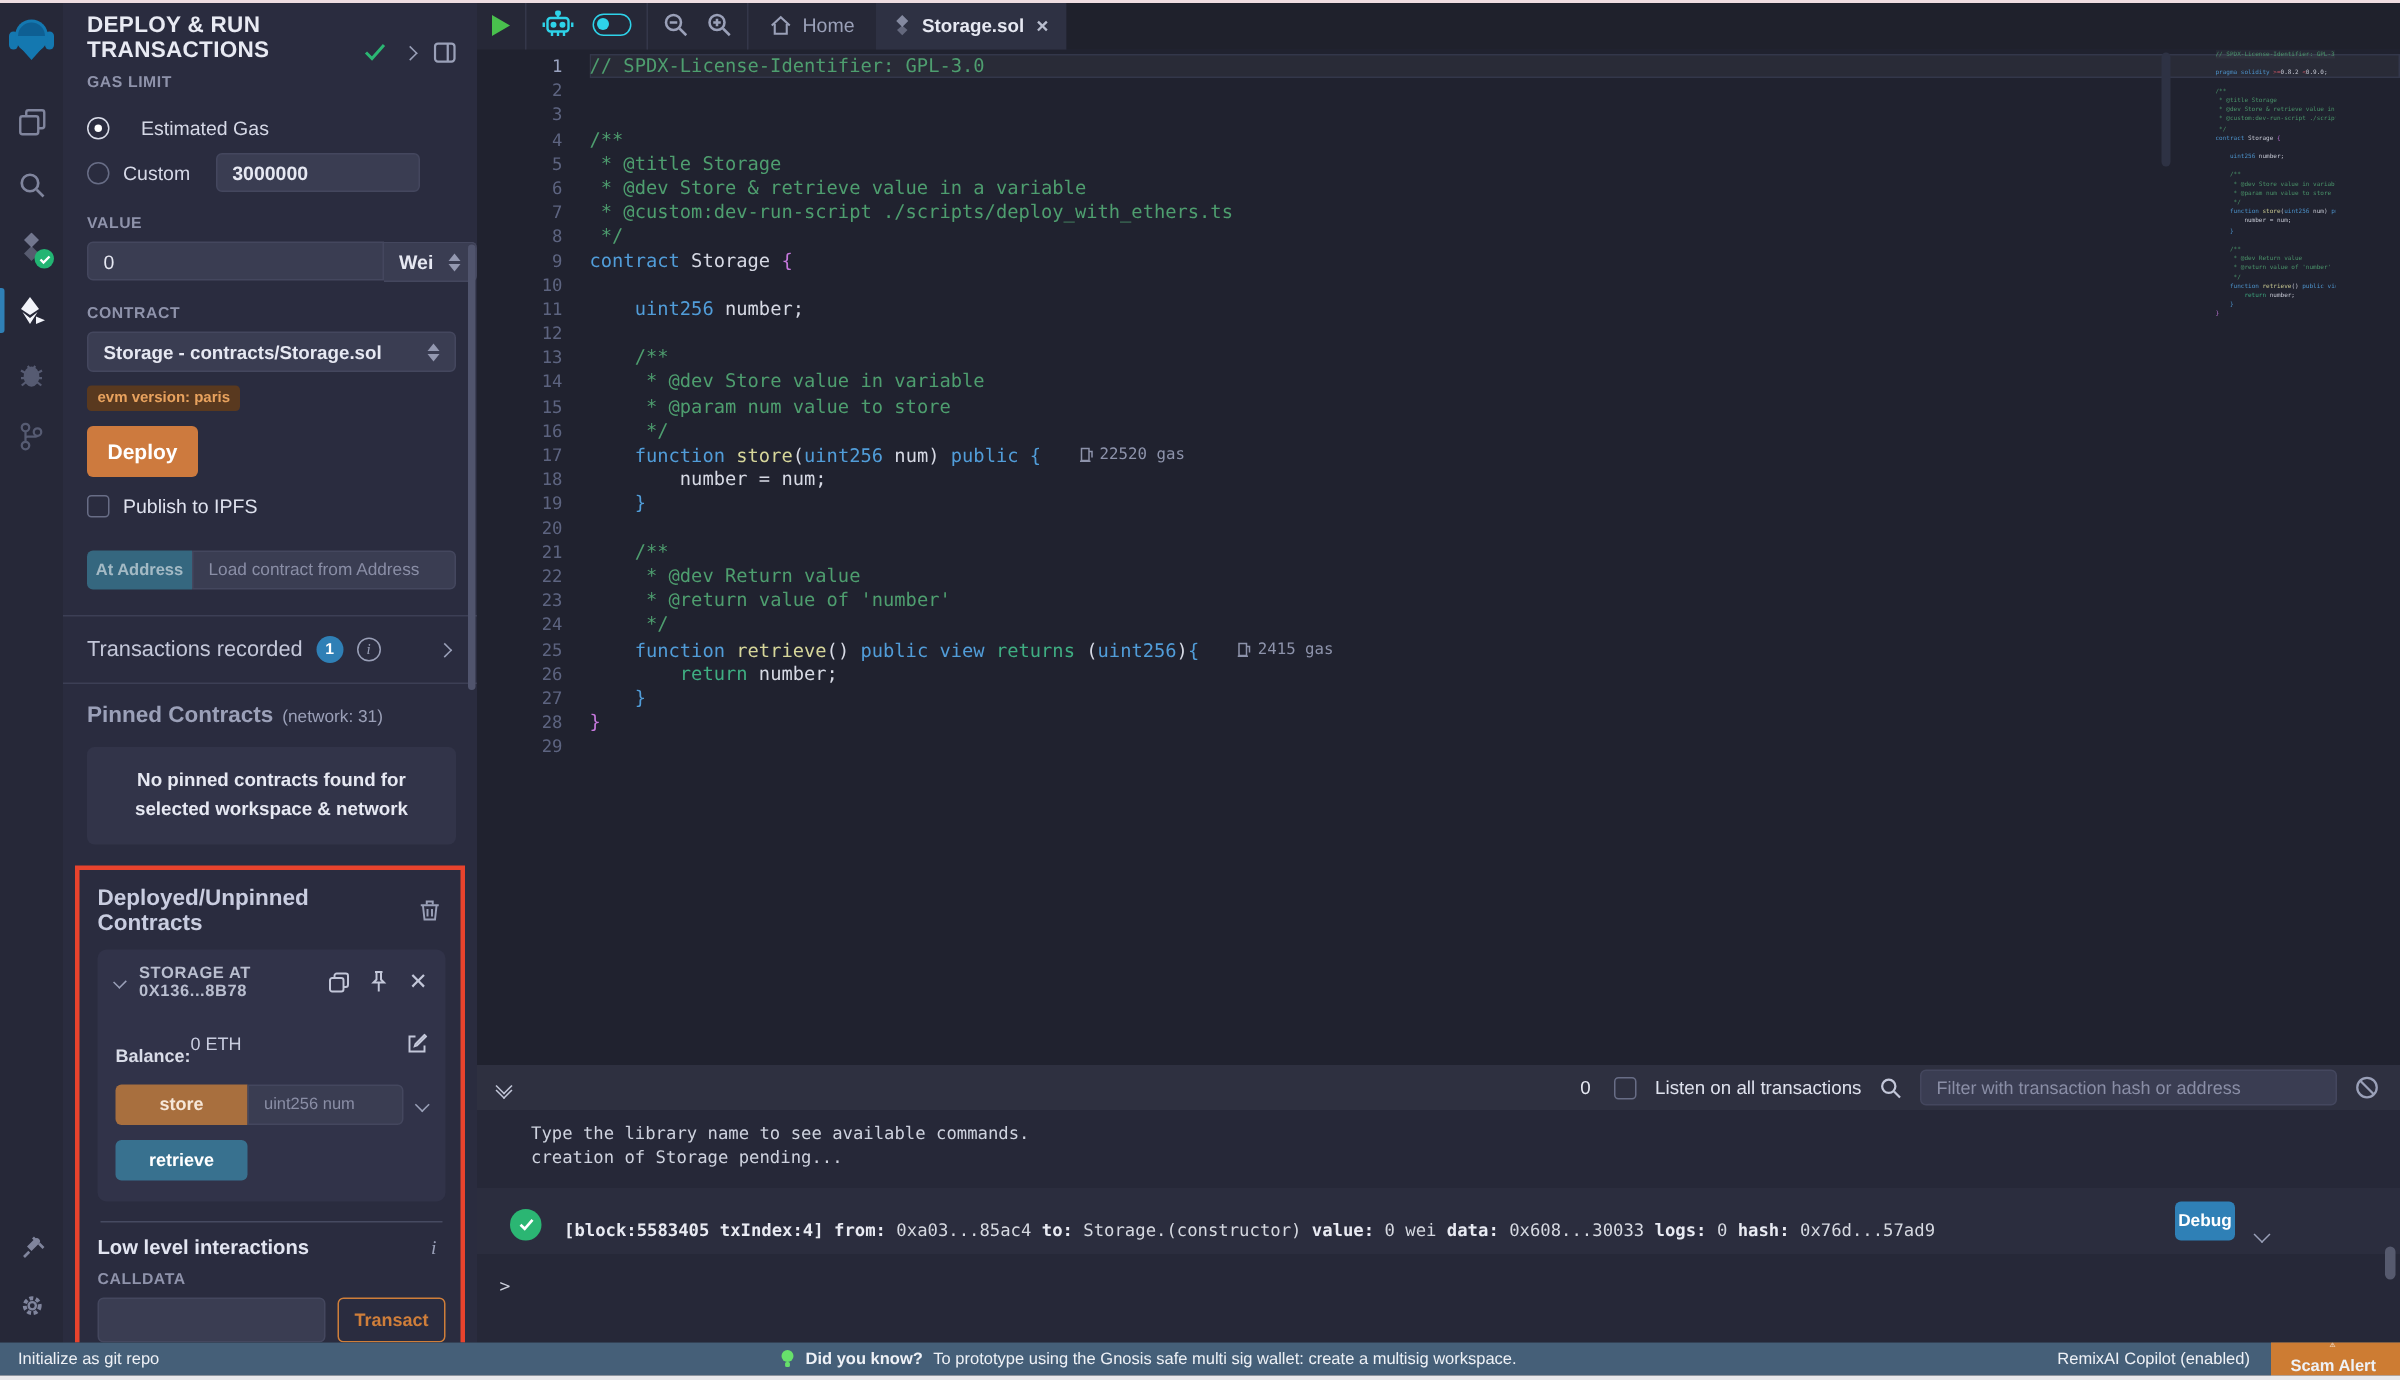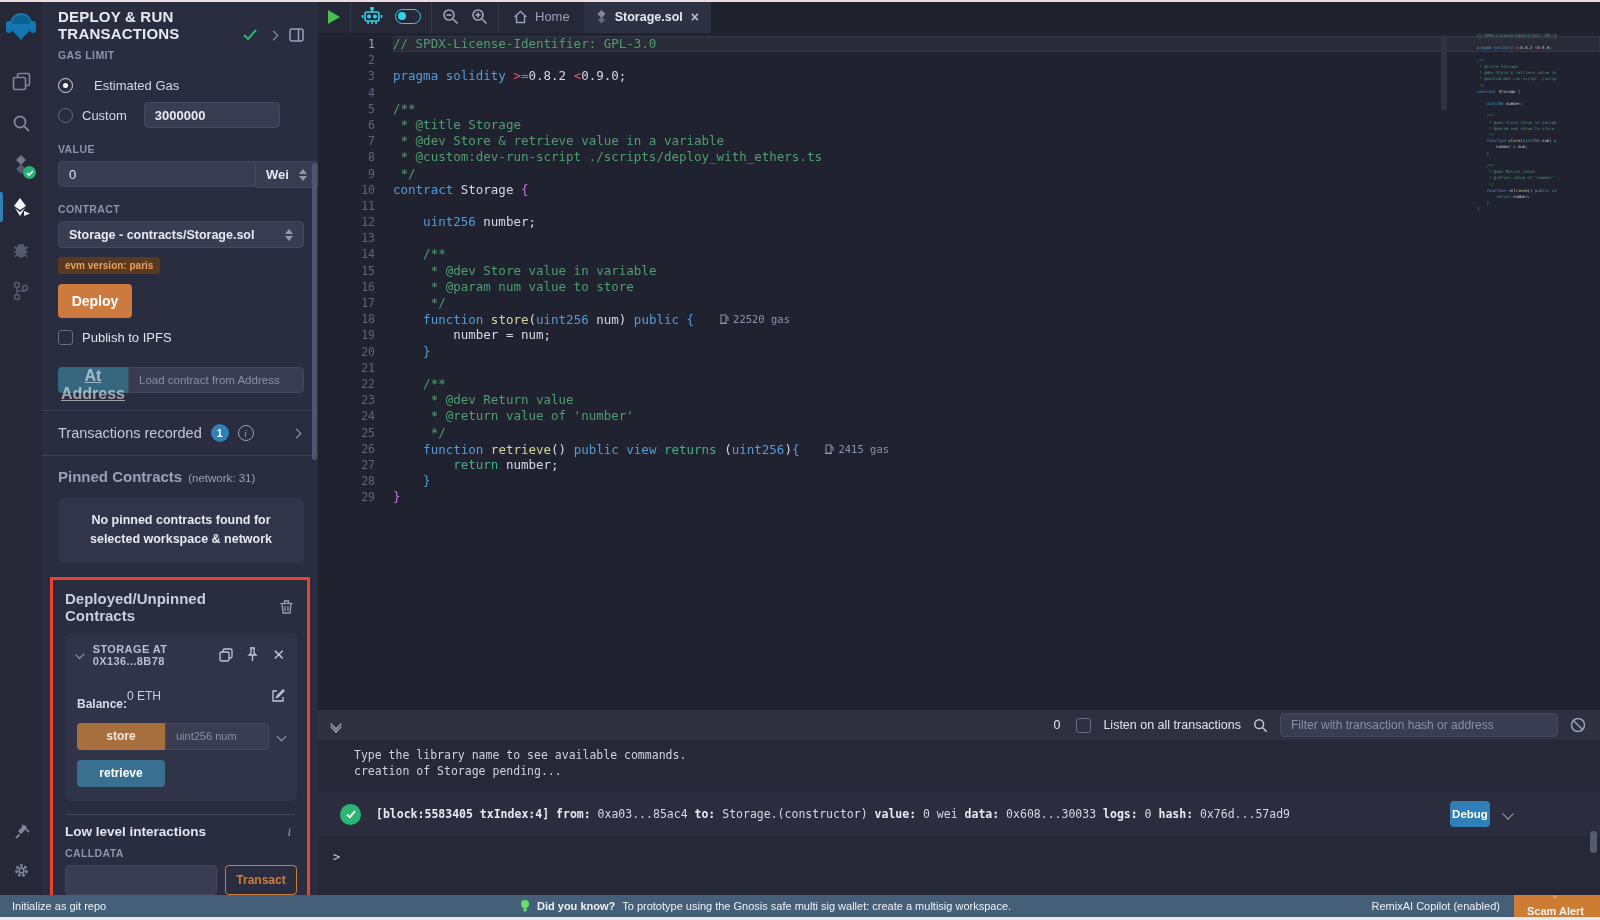--- a/index.html
+++ b/index.html
@@ -41,21 +41,21 @@
   .updown .up { border-bottom:5px solid #9398b0; }
   .updown .dn { border-top:5px solid #9398b0; }
   .select-row { margin-top:6px; height:27px; background:#3a3d52; border:1px solid #44475e; border-radius:4px; display:flex; align-items:center; padding:0 10px; cursor:pointer; }
   .select-row .sel-text { flex:1; color:#e6e8f2; font-size:12.5px; font-weight:bold; white-space:nowrap; overflow:hidden; }
   .evm-badge { display:inline-block; margin-top:9px; background:#59391f; color:#e9a express; color:#e8a25e; font-size:10px; font-weight:bold; padding:3px 7px; border-radius:3px; }
   .btn { border:none; border-radius:4px; font-family:"Liberation Sans",sans-serif; font-weight:bold; cursor:pointer; }
   .deploy-btn { display:block; margin-top:10px; width:74px; height:34px; background:#cd7a3e; color:#fff; font-size:14px; }
   .check-row { display:flex; align-items:center; gap:9px; margin-top:11px; height:17px; color:#dfe2ee; font-size:13px; }
   .checkbox { width:15px; height:15px; border:1.5px solid #686d86; border-radius:3px; background:transparent; flex:0 0 auto; }
   .ataddr-row { display:flex; margin-top:21px; height:26px; }
-  .ataddr-btn { width:102px; background:#35677f; color:rgba(255,255,255,.55); font-size:16px; border-radius:4px 0 0 4px;text-decoration:underline; }
+  .ataddr-btn { width:102px; background:#35677f; color:rgba(255,255,255,.55); font-size:11px; border-radius:4px 0 0 4px; }
   .ataddr-input { flex:1; border-radius:0 4px 4px 0; font-size:11.5px; }
   .txt-input::placeholder { color:#8a8ea6; }
   .divider { border-top:1px solid #3c3f55; margin:17px -14px 0 -16px; }
   .recorded-row { display:flex; align-items:center; padding:13px 0; gap:9px; }
   .recorded-label { font-size:14.5px; color:#c3c7d9; }
   .count-badge { width:18px; height:18px; border-radius:50%; background:#2f80b6; color:#fff; font-size:10.5px; font-weight:bold; display:flex; align-items:center; justify-content:center; }
   .info-i { width:16px; height:16px; border-radius:50%; border:1.2px solid #9aa0b8; color:#9aa0b8; font-size:10px; font-family:"Liberation Serif",serif; font-style:italic; display:flex; align-items:center; justify-content:center; cursor:pointer; }
   .chev { width:7px; height:7px; border-right:1.6px solid #9aa0b8; border-bottom:1.6px solid #9aa0b8; display:inline-block; }
   .chev-r { transform:rotate(-45deg); }
   .chev-d { transform:rotate(45deg); }
@@ -130,21 +130,21 @@
   .term-header { height:30px; background:#2e3040; display:flex; align-items:center; padding:0 14px; font-family:"Liberation Sans",sans-serif; }
   .dbl-chev { display:flex; flex-direction:column; gap:-2px; cursor:pointer; }
   .dbl-chev .chev { border-color:#c3c7d9; width:8px; height:8px; }
   .dbl-chev .chev:last-child { margin-top:-5px; }
   .term-right { margin-left:auto; display:flex; align-items:center; gap:12px; }
   .term-count { color:#e6e8f2; font-size:12.5px; margin-right:4px; }
   .listen-label { color:#dfe2ee; font-size:12.5px; }
   .filter-input { width:278px; height:24px; font-size:12px; }
   .term-body { position:absolute; top:30px; left:0; right:0; bottom:0; background:#262838; color:#ced2de; font-size:11.5px; }
   .term-lines { padding:8px 0 0 36px; line-height:15.5px; white-space:pre; }
-  .tx-block { margin-top:13px; background:#2b2d3e; display:flex; align-items:center; padding:9px 88px 9px 22px; }
+  .tx-block { margin-top:13px; background:#2b2d3e; display:flex; align-items:flex-end; padding:9px 88px 9px 22px; }
   .tx-check { width:21px; height:21px; border-radius:50%; background:#2bb673; flex:0 0 auto; display:flex; align-items:center; justify-content:center; }
   .tx-text { margin-left:15px; font-size:11.5px; color:#d5d8e0; white-space:nowrap; overflow:hidden; }
   .tx-text b { color:#e8eaf2; }
   .debug-btn { margin-left:auto; width:40px; height:26px; background:#2f80b6; color:#fff; font-size:11.5px; border-radius:4px; flex:0 0 auto; font-family:"Liberation Sans",sans-serif; }
   .tx-block .chev-d { margin-left:14px; border-color:#9aa0b8; width:8px; height:8px; flex:0 0 auto; }
   .term-prompt { padding:14px 0 0 15px; color:#ced2de; font-size:12px; }
   .term-scroll-thumb { position:absolute; right:3px; bottom:42px; width:7px; height:22px; background:#565a6e; border-radius:4px; }
 
   
   .statusbar { position:absolute; left:0; right:0; bottom:3px; height:22px; background:#455f78; display:flex; align-items:center; font-size:11px; color:#eef1f6; z-index:40; }
@@ -462,21 +462,20 @@
           <div>24</div>
           <div>25</div>
           <div>26</div>
           <div>27</div>
           <div>28</div>
           <div>29</div>
         </div>
       <div class="code-lines">
           <div class="code-line current"><span class="tk-com">// SPDX-License-Identifier: GPL-3.0</span></div>
           <div class="code-line">&nbsp;</div>
-          <div class="code-line"><span class="tk-kw">pragma solidity </span><span class="tk-op">&gt;=</span><span class="tk-pl">0.8.2 </span><span class="tk-op">&lt;</span><span class="tk-pl">0.9.0;</span></div>
           <div class="code-line">&nbsp;</div>
           <div class="code-line"><span class="tk-com">/**</span></div>
           <div class="code-line"><span class="tk-com"> * @title Storage</span></div>
           <div class="code-line"><span class="tk-com"> * @dev Store &amp; retrieve value in a variable</span></div>
           <div class="code-line"><span class="tk-com"> * @custom:dev-run-script ./scripts/deploy_with_ethers.ts</span></div>
           <div class="code-line"><span class="tk-com"> */</span></div>
           <div class="code-line"><span class="tk-kw">contract</span><span class="tk-pl"> Storage </span><span class="tk-pink">{</span></div>
           <div class="code-line">&nbsp;</div>
           <div class="code-line"><span class="tk-pl">    </span><span class="tk-kw">uint256</span><span class="tk-pl"> number;</span></div>
           <div class="code-line">&nbsp;</div>

